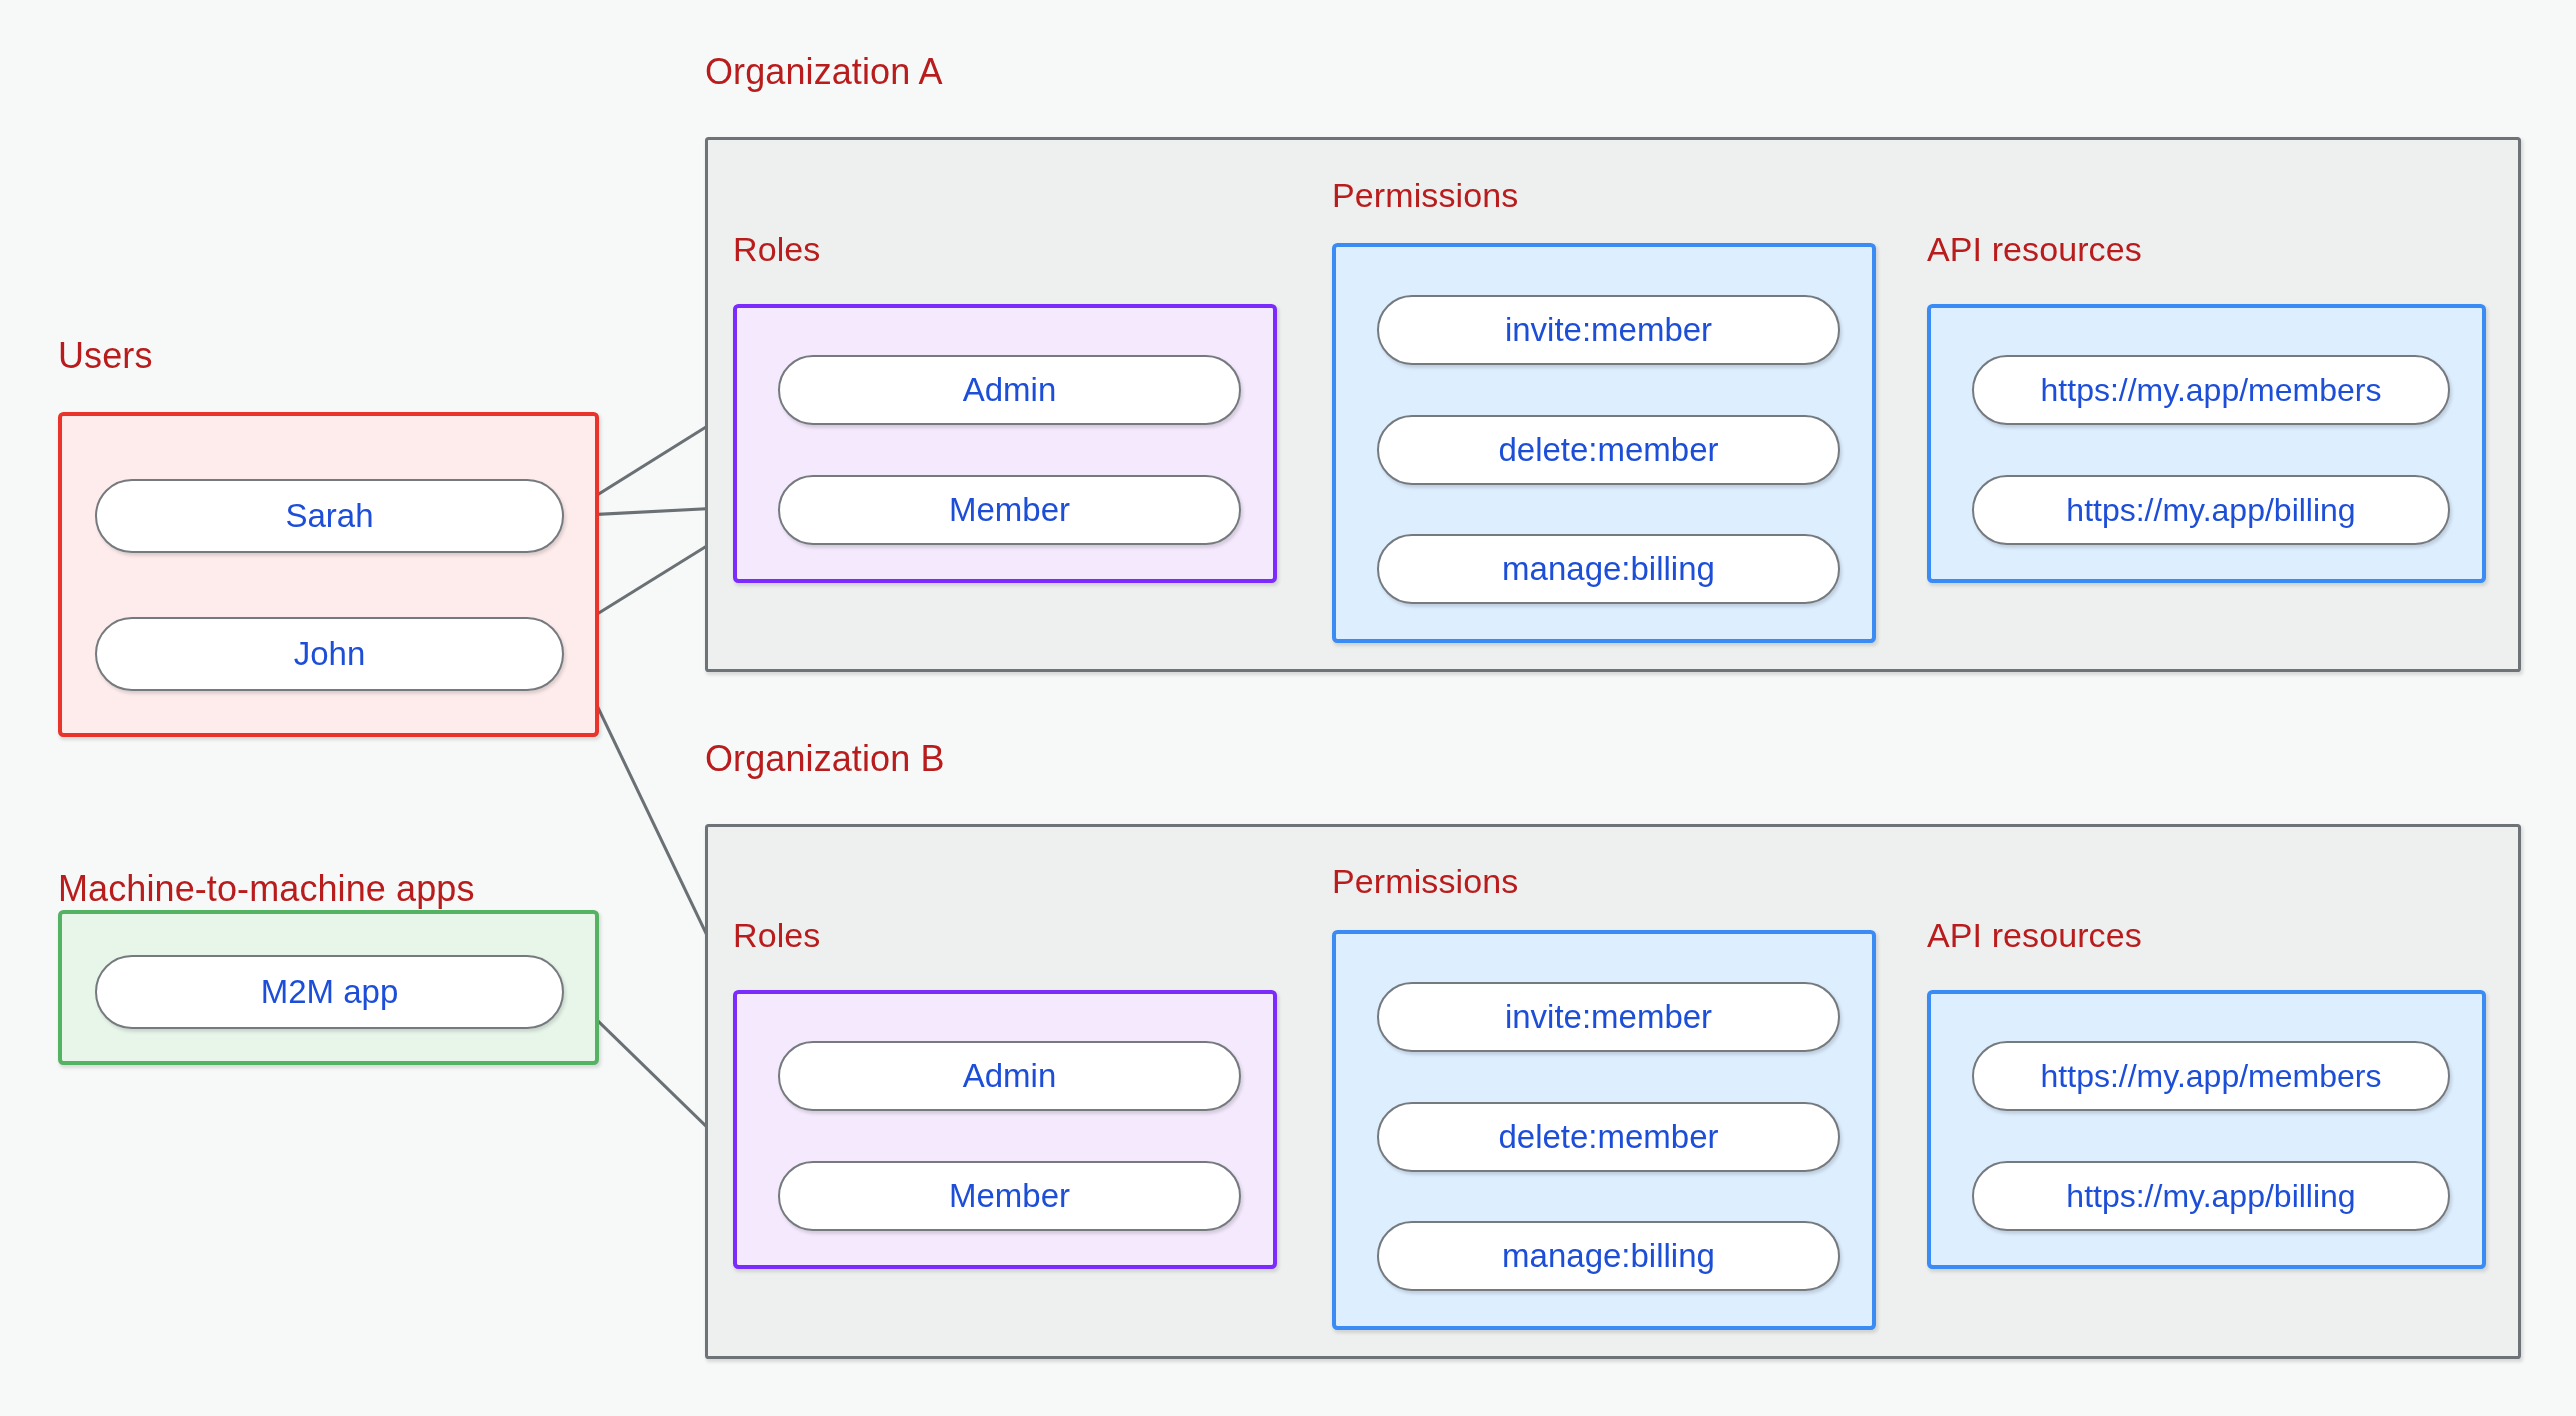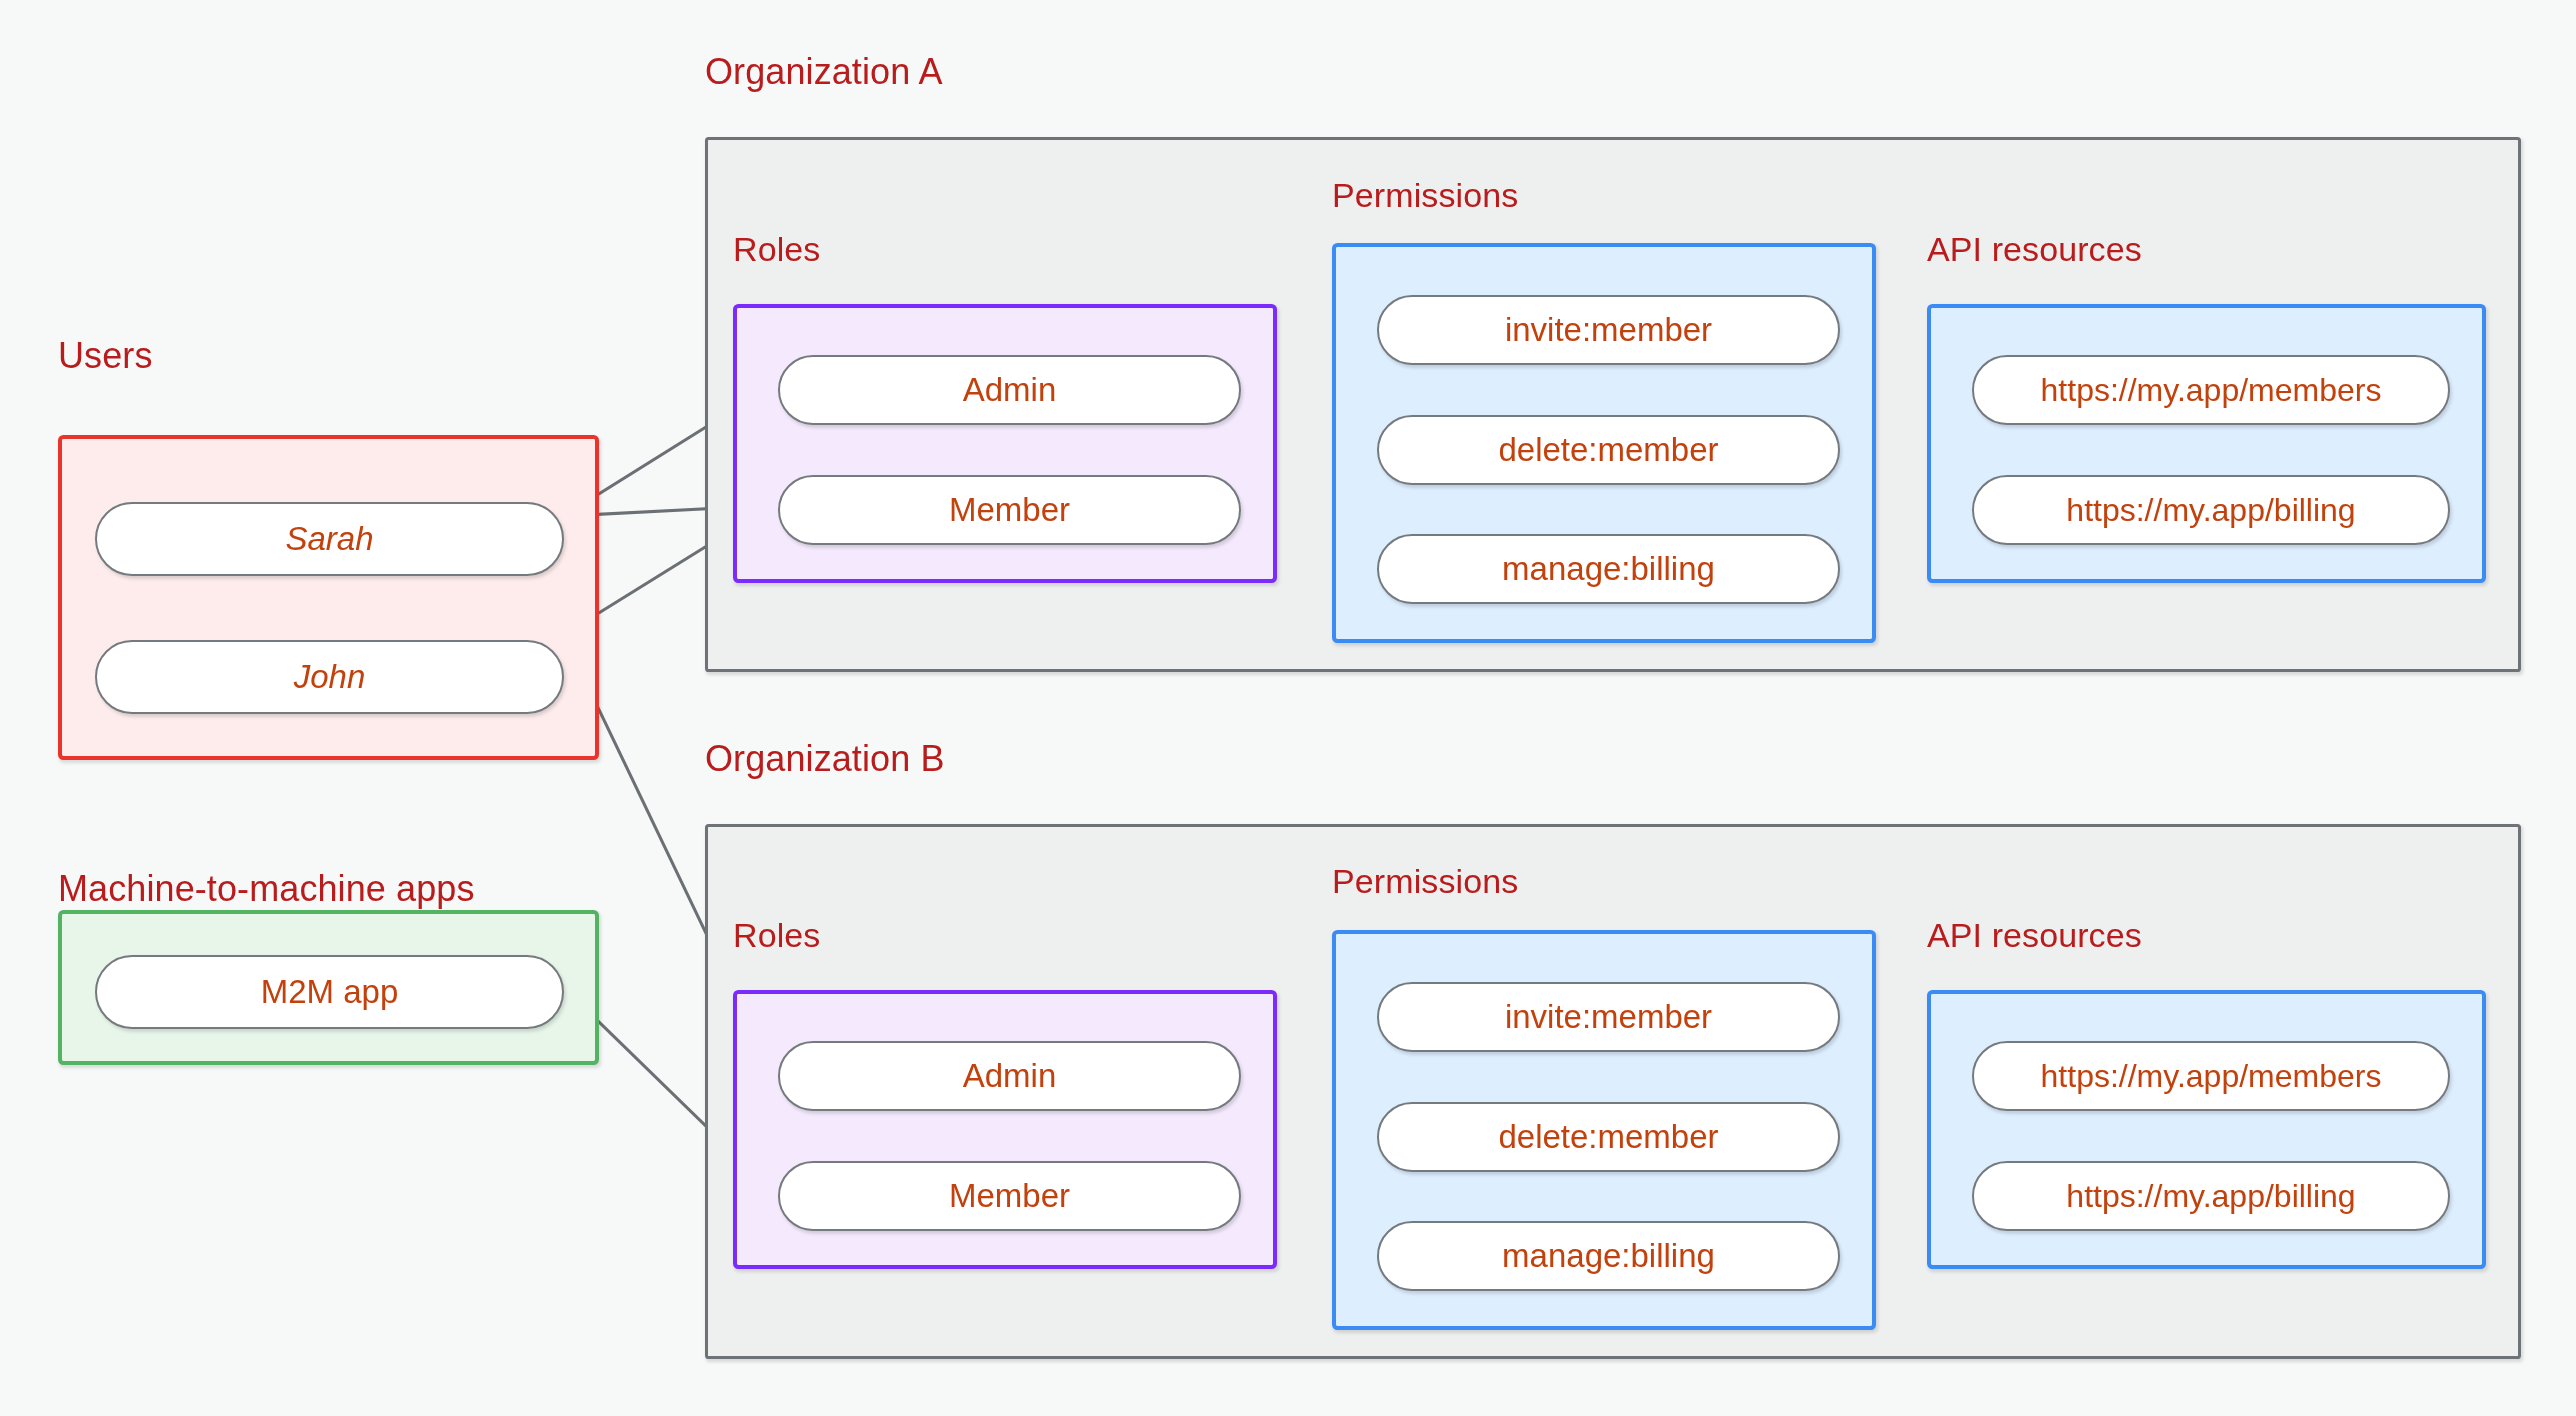--- a/index.html
+++ b/index.html
@@ -69,21 +69,21 @@
   .pill {
     position: absolute;
     background: #ffffff;
     border: 2.7px solid #757a7e;
     border-radius: 900px;
     box-sizing: border-box;
     display: flex;
     align-items: center;
     justify-content: center;
     font-size: 33px;
-    color: #c2410c;
+    color: #1d4ed8;
     white-space: nowrap;
     box-shadow: 1.8px 2.7px 3.6px rgba(0,0,0,.14);
     text-align: right;
   }
 
   
   #edges {
     position: absolute;
     left: 0; top: 0;
     width: 2576px;
@@ -138,21 +138,21 @@
     <circle cx="857" cy="1190" r="11"></circle>
     <circle cx="857" cy="1322" r="11"></circle>
     <circle cx="1516" cy="1124" r="11"></circle>
     <circle cx="1516" cy="1257" r="11"></circle>
     <circle cx="1516" cy="1389" r="11"></circle>
     <circle cx="2177" cy="1190" r="11"></circle>
     <circle cx="2177" cy="1322" r="11"></circle>
   </svg>
 
   <div class="group-label" style="left:58px; top:335px;">Users</div>
-  <div class="cat-box cat-users" style="left:58px; top:435px; width:541px; height:325px;font-style:italic;">
+  <div class="cat-box cat-users" style="left:58px; top:412px; width:541px; height:325px;">
     <div class="pill" style="left:33px; top:63px; width:469px; height:74px;">Sarah</div>
     <div class="pill" style="left:33px; top:183px; width:469px; height:74px;margin-top:18px;">John</div>
   </div>
 
   <div class="group-label" style="left:58px; top:868px;">Machine-to-machine apps</div>
   <div class="cat-box cat-m2m" style="left:58px; top:910px; width:541px; height:155px;text-decoration:underline;">
     <div class="pill" style="left:33px; top:41px; width:469px; height:74px;">M2M app</div>
   </div>
 
   <div class="group-label" style="left:705px; top:51px;">Organization A</div>

